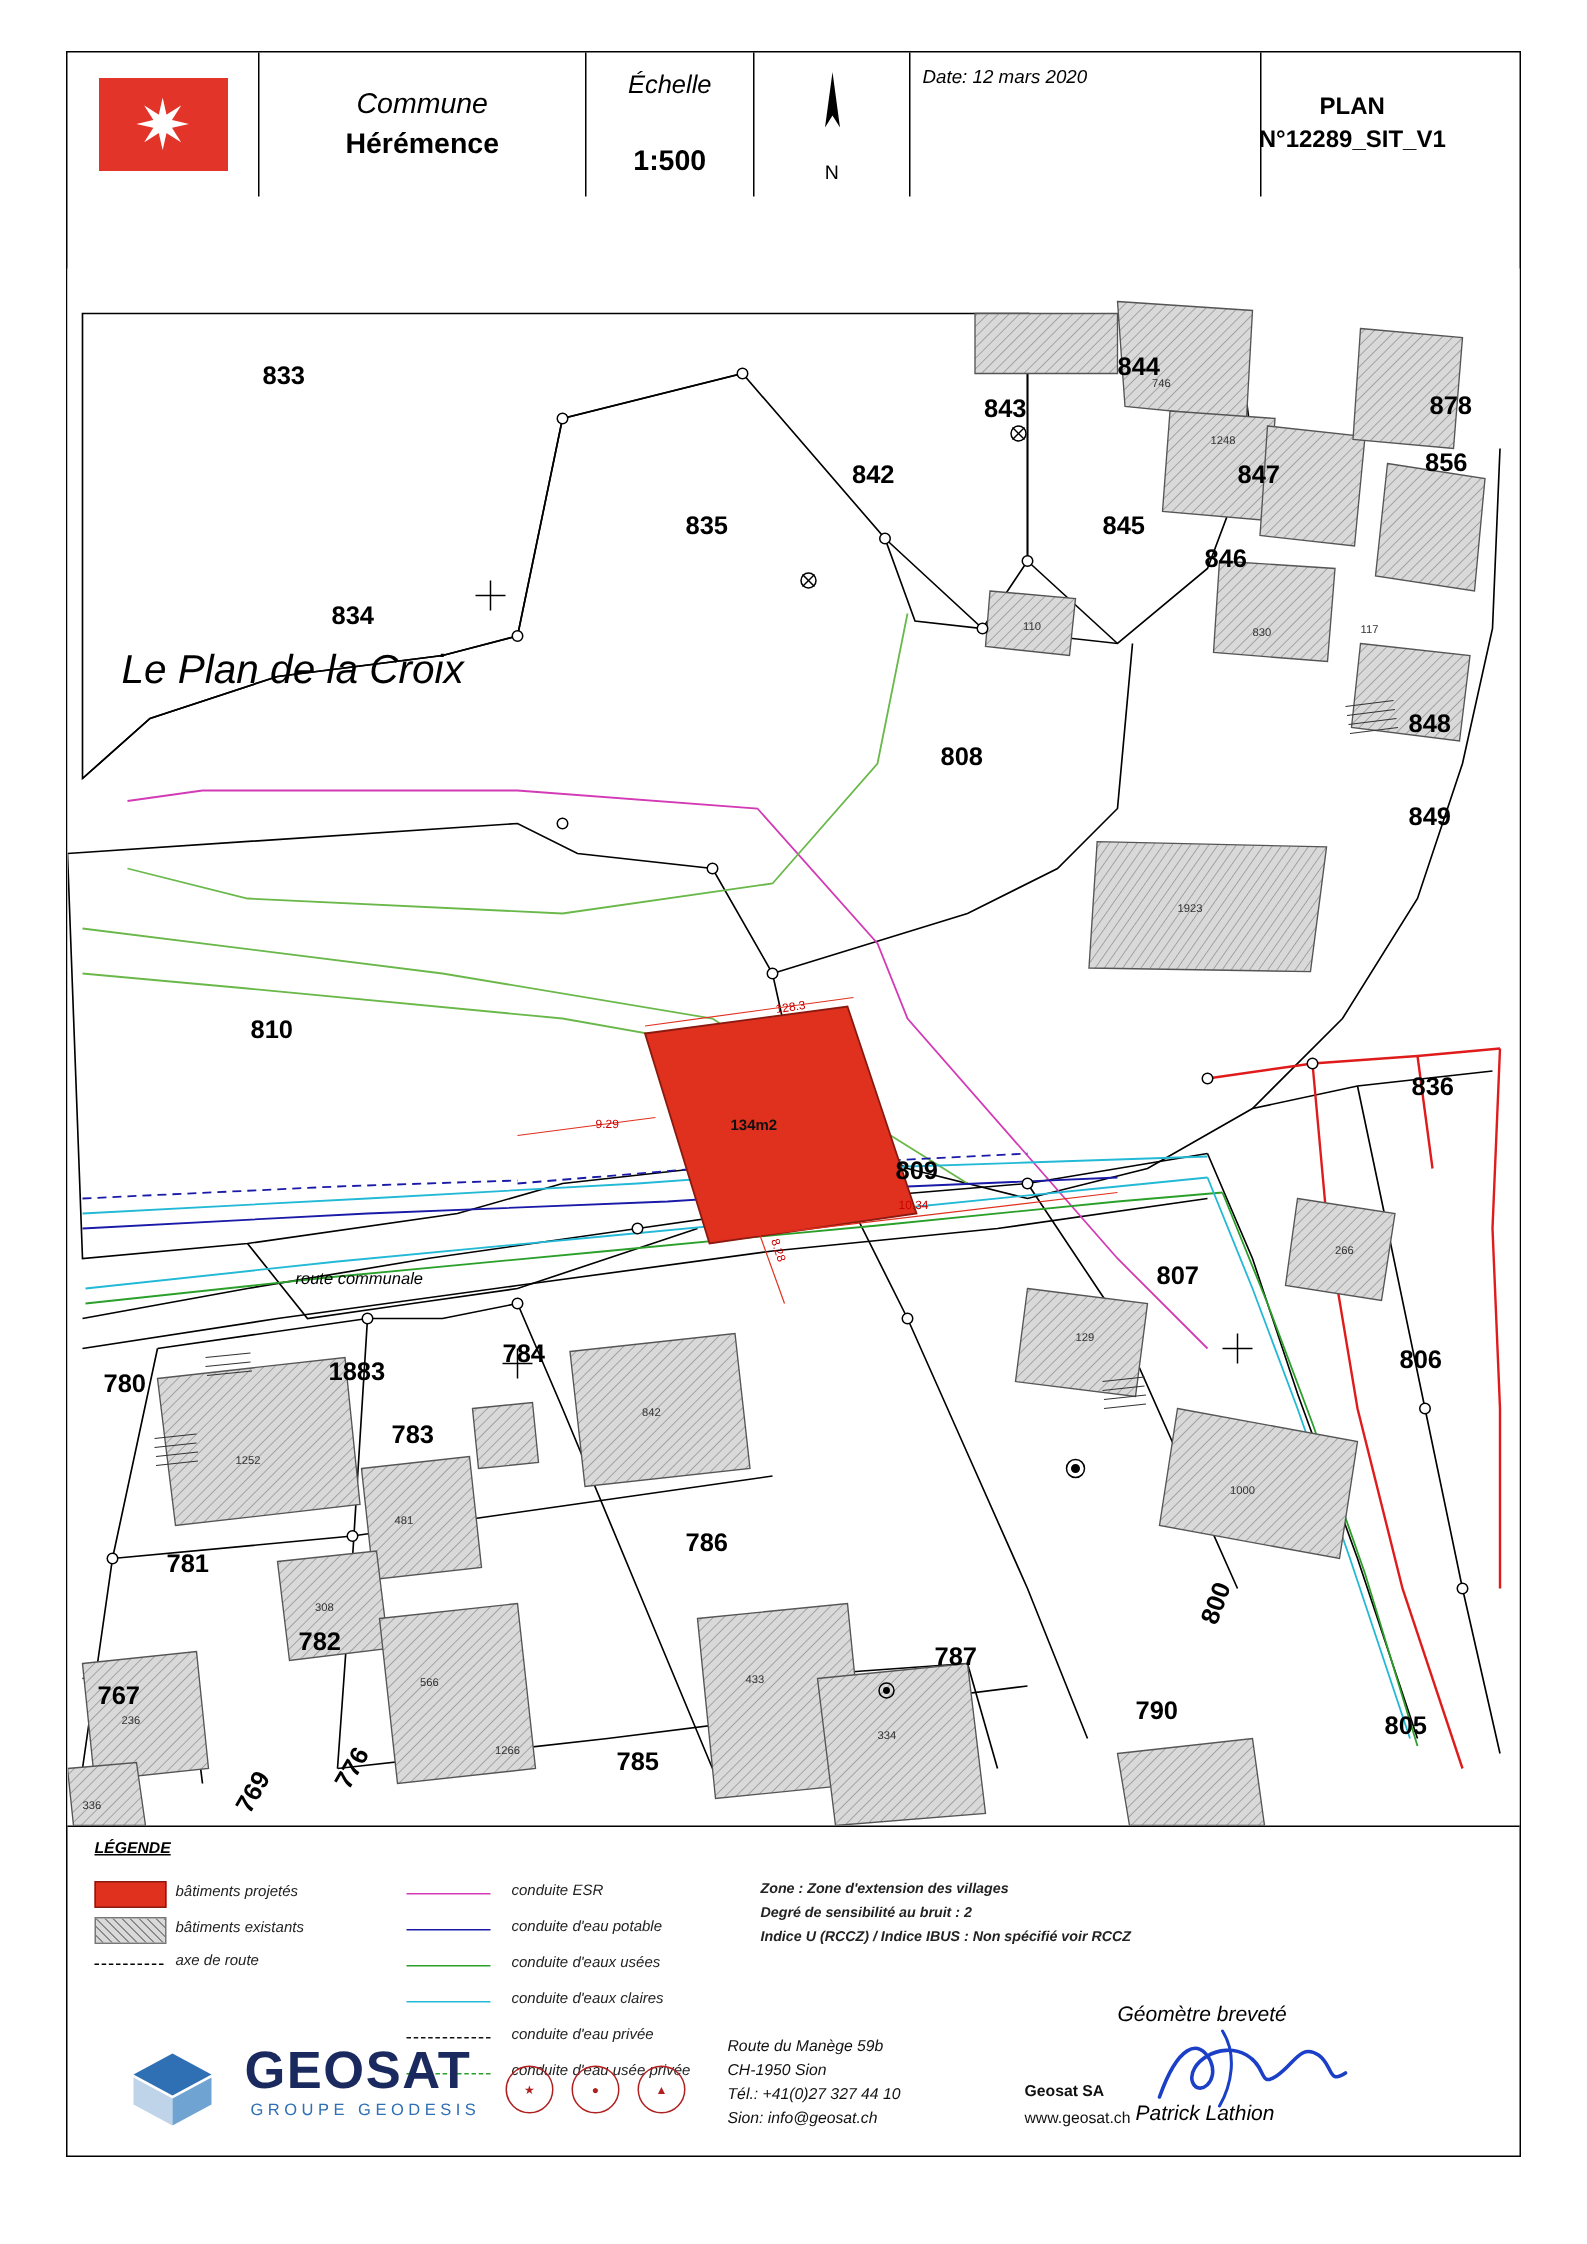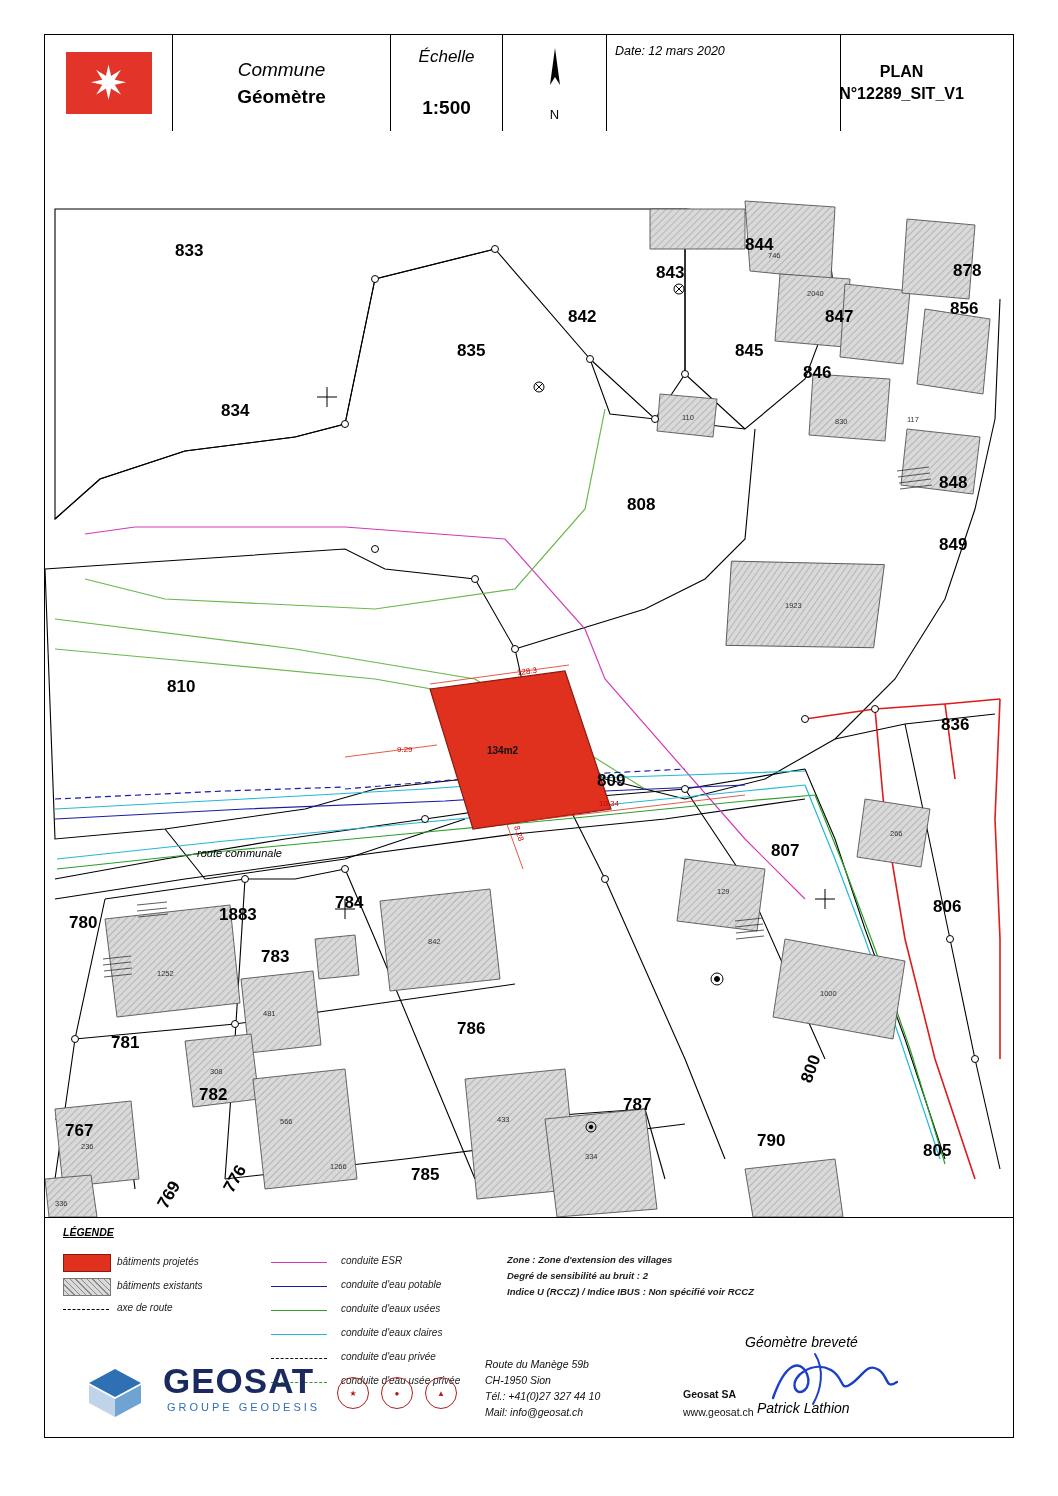--- a/index.html
+++ b/index.html
@@ -64,21 +64,21 @@
 
     <div class="tb">
       <div class="tb-cell logo-cell">
         <div class="logo-box">
           <span class="star">✷</span>
         </div>
       </div>
 
       <div class="tb-cell commune-cell">
         <div class="l1">Commune</div>
-        <div class="l2">Géomètre</div>
+        <div class="l2">Hérémence</div>
       </div>
 
       <div class="tb-cell ech-cell">
         <div class="l1">Échelle</div>
         <div class="l2">1:500</div>
       </div>
 
       <div class="tb-cell north-cell">
         <svg width="26" height="60">
           <polygon points="13,3 18,40 13,32 8,40" fill="#000"></polygon>
@@ -295,40 +295,41 @@
       <div class="plabel" style="left:154px;top:906px">782</div>
       <div class="plabel" style="left:578px;top:916px">787</div>
       <div class="plabel" style="left:752px;top:880px;transform:rotate(-70deg)">800</div>
       <div class="plabel" style="left:712px;top:952px">790</div>
       <div class="plabel" style="left:878px;top:962px">805</div>
       <div class="plabel" style="left:20px;top:942px">767</div>
       <div class="plabel" style="left:366px;top:986px">785</div>
       <div class="plabel" style="left:176px;top:990px;transform:rotate(-60deg)">776</div>
       <div class="plabel" style="left:110px;top:1006px;transform:rotate(-60deg)">769</div>
 
-      <div class="bldlabel" style="left:762px;top:110px">2040</div>
+      <div class="bldlabel" style="left:762px;top:110px">1248</div>
       <div class="bldlabel" style="left:723px;top:72px">746</div>
       <div class="bldlabel" style="left:862px;top:236px">117</div>
       <div class="bldlabel" style="left:790px;top:238px">830</div>
       <div class="bldlabel" style="left:637px;top:234px">110</div>
       <div class="bldlabel" style="left:740px;top:422px">1923</div>
       <div class="bldlabel" style="left:845px;top:650px">266</div>
       <div class="bldlabel" style="left:672px;top:708px">129</div>
       <div class="bldlabel" style="left:775px;top:810px">1000</div>
       <div class="bldlabel" style="left:112px;top:790px">1252</div>
       <div class="bldlabel" style="left:218px;top:830px">481</div>
       <div class="bldlabel" style="left:383px;top:758px">842</div>
       <div class="bldlabel" style="left:165px;top:888px">308</div>
       <div class="bldlabel" style="left:235px;top:938px">566</div>
       <div class="bldlabel" style="left:285px;top:983px">1266</div>
       <div class="bldlabel" style="left:452px;top:936px">433</div>
       <div class="bldlabel" style="left:540px;top:973px">334</div>
       <div class="bldlabel" style="left:36px;top:963px">236</div>
       <div class="bldlabel" style="left:10px;top:1020px">336</div>
 
+      <div class="placename" style="left:36px;top:252px">Le Plan de la Croix</div>
       <div class="roadlabel" style="left:152px;top:668px">route communale</div>
       <div class="arealabel" style="left:442px;top:556px">134m2</div>
 
       <div class="dimlabel" style="left:472px;top:488px;transform:rotate(-8deg)">128.3</div>
       <div class="dimlabel" style="left:352px;top:566px">9.29</div>
       <div class="dimlabel" style="left:554px;top:620px">10.34</div>
       <div class="dimlabel" style="left:466px;top:650px;transform:rotate(72deg)">8.28</div>
     </div>
 
     <div class="legend">
@@ -382,20 +383,20 @@
       <div class="geosat-word">GEOSAT</div>
       <div class="geosat-sub">GROUPE GEODESIS</div>
 
       <div class="badge" style="left:292px;top:32px">★</div>
       <div class="badge" style="left:336px;top:32px">●</div>
       <div class="badge" style="left:380px;top:32px">▲</div>
 
       <div class="addr" style="left:440px;top:12px">Route du Manège 59b</div>
       <div class="addr" style="left:440px;top:28px">CH-1950 Sion</div>
       <div class="addr" style="left:440px;top:44px">Tél.: +41(0)27 327 44 10</div>
-      <div class="addr" style="left:440px;top:60px">Mail: info@geosat.ch</div>
+      <div class="addr" style="left:440px;top:60px">Sion: info@geosat.ch</div>
 
       <div class="addr2" style="left:638px;top:42px;font-weight:bold">Geosat SA</div>
       <div class="addr2" style="left:638px;top:60px">www.geosat.ch</div>
     </div>
 
   </div>
 </div>
 
 </body></html>

